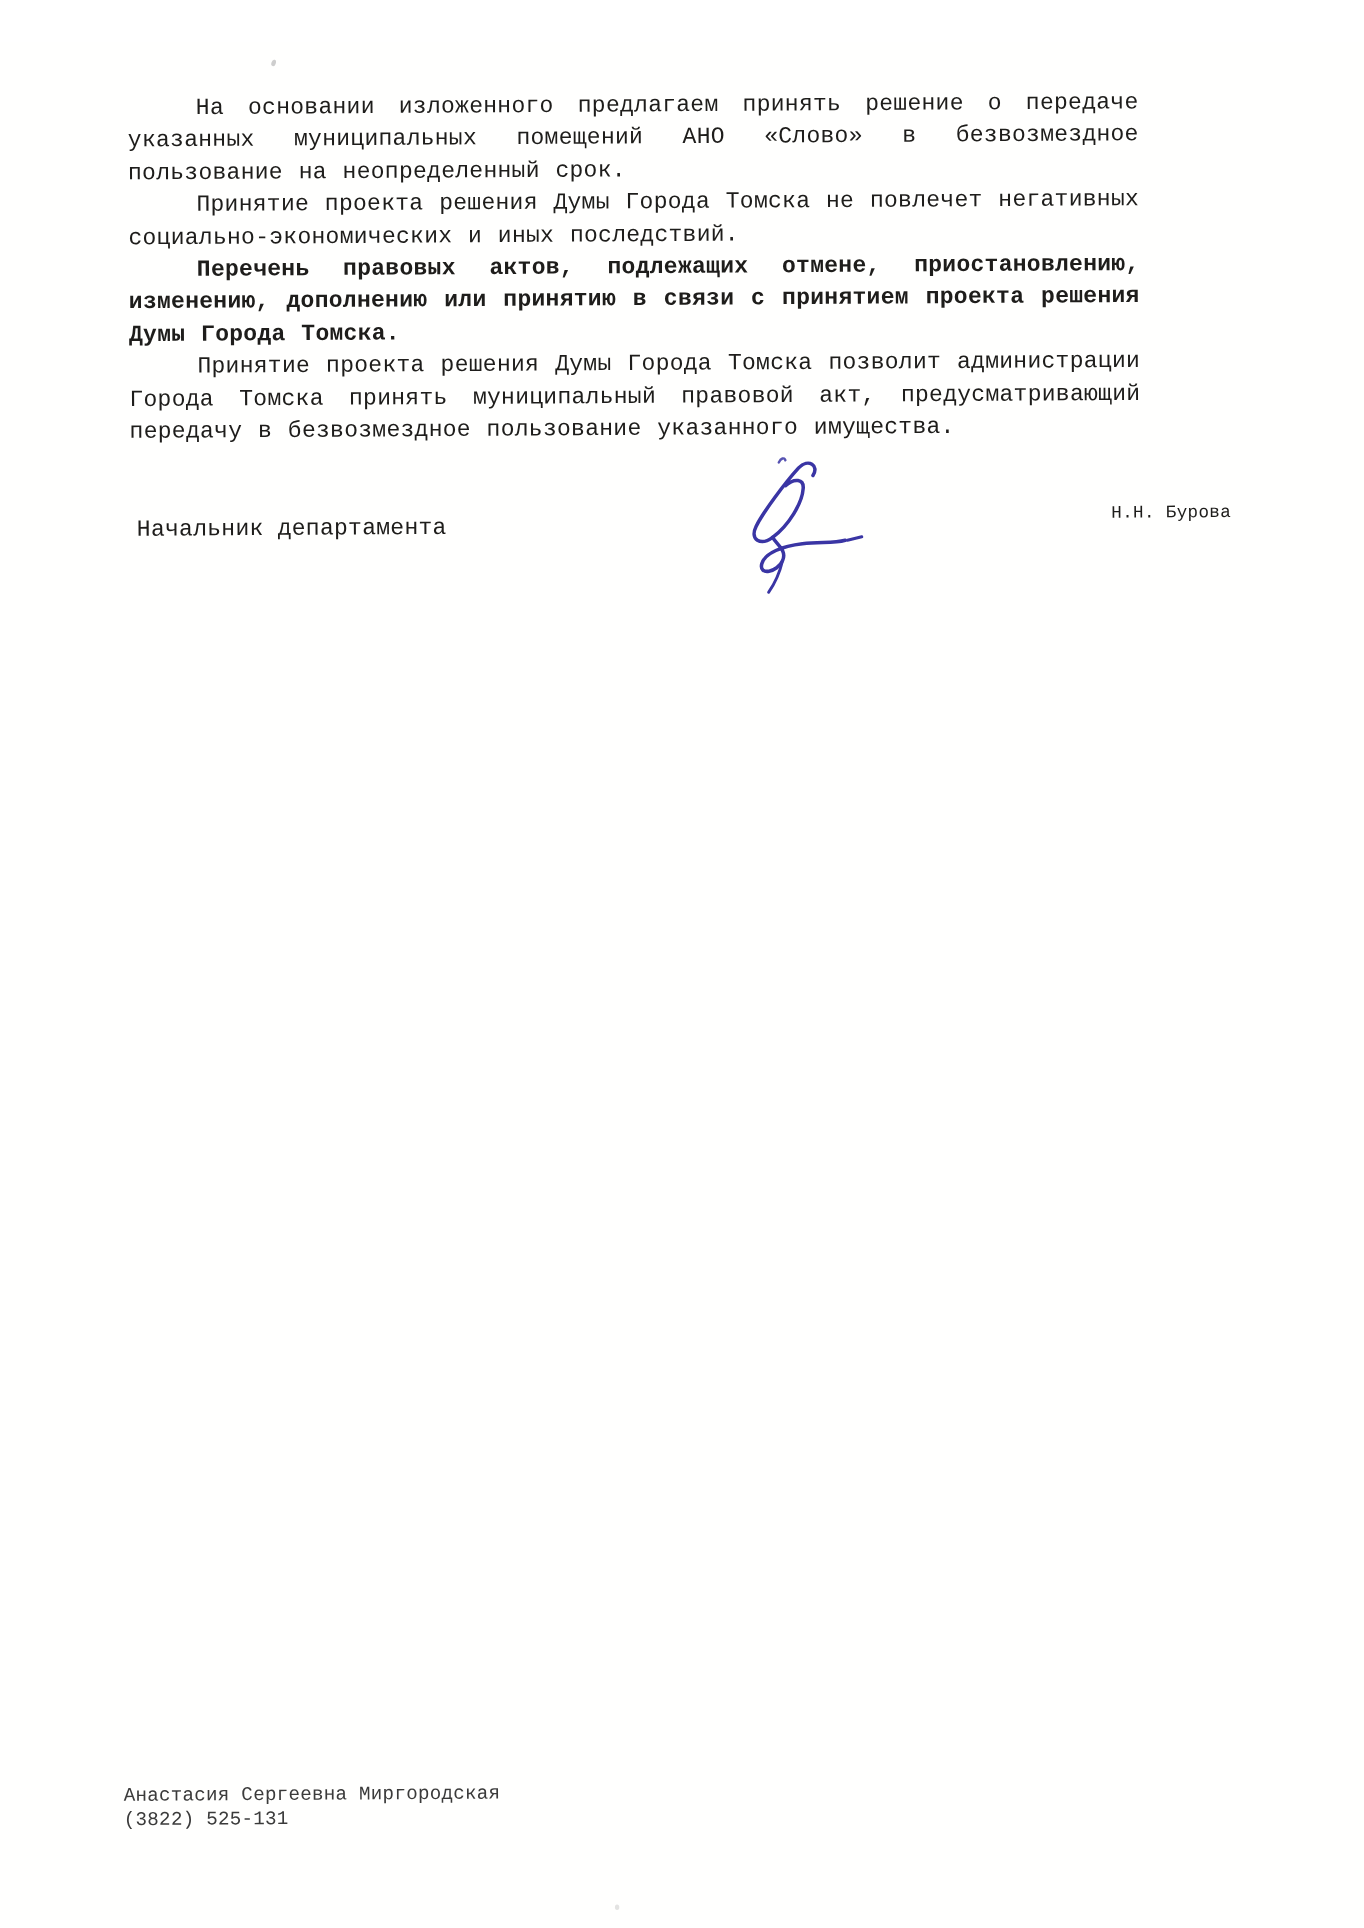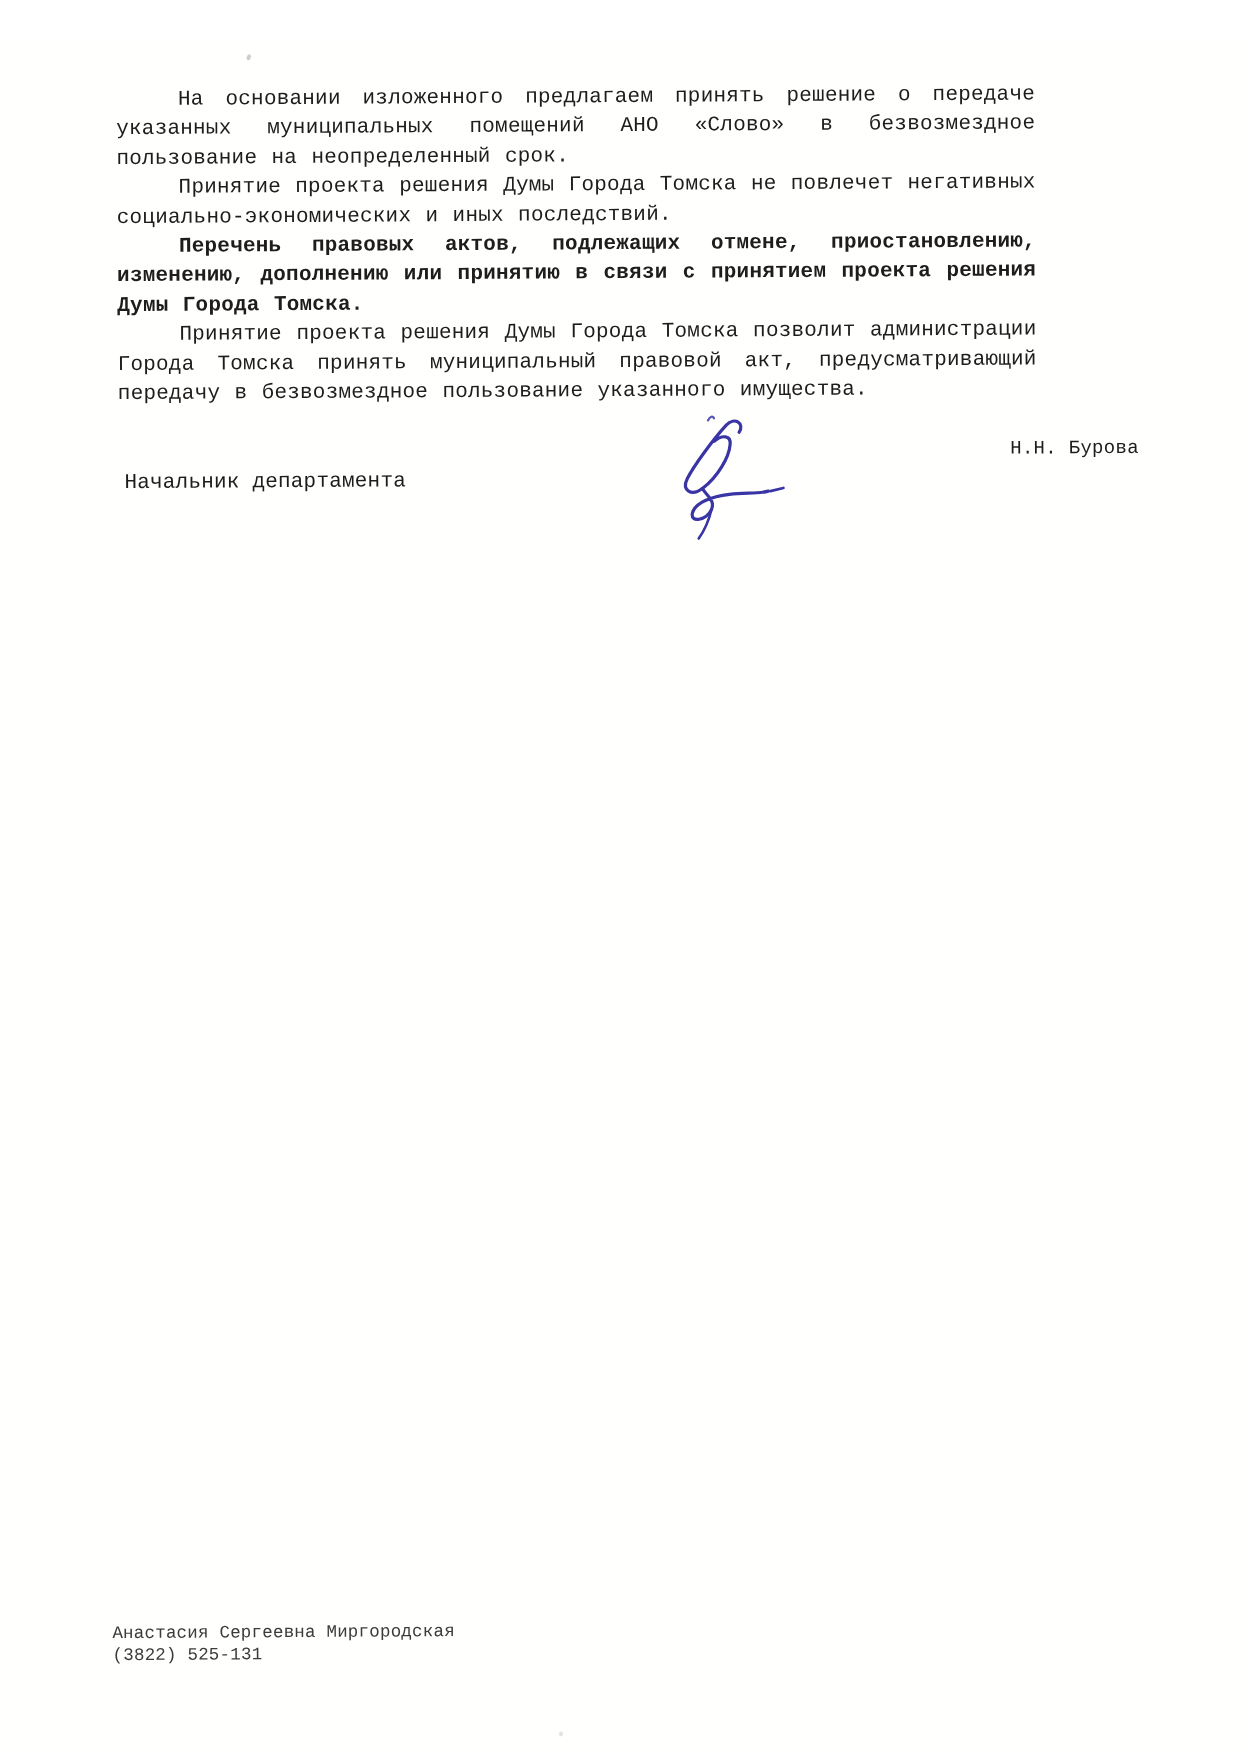--- a/index.html
+++ b/index.html
@@ -42,22 +42,22 @@
     position: absolute;
     left: 127px;
     top: 430px;
     font-size: 21px;
     letter-spacing: 0.2px;
     white-space: nowrap;
   }
   .sig-name {
     position: absolute;
     left: 1013px;
-    top: 402px;
-    font-size: 19px;
+    top: 422px;
+    font-size: 16px;
     letter-spacing: 0.3px;
     white-space: nowrap;
   }
   .sig-svg {
     position: absolute;
     left: 645px;
     top: 374px;
     width: 160px;
     height: 130px;
   }

